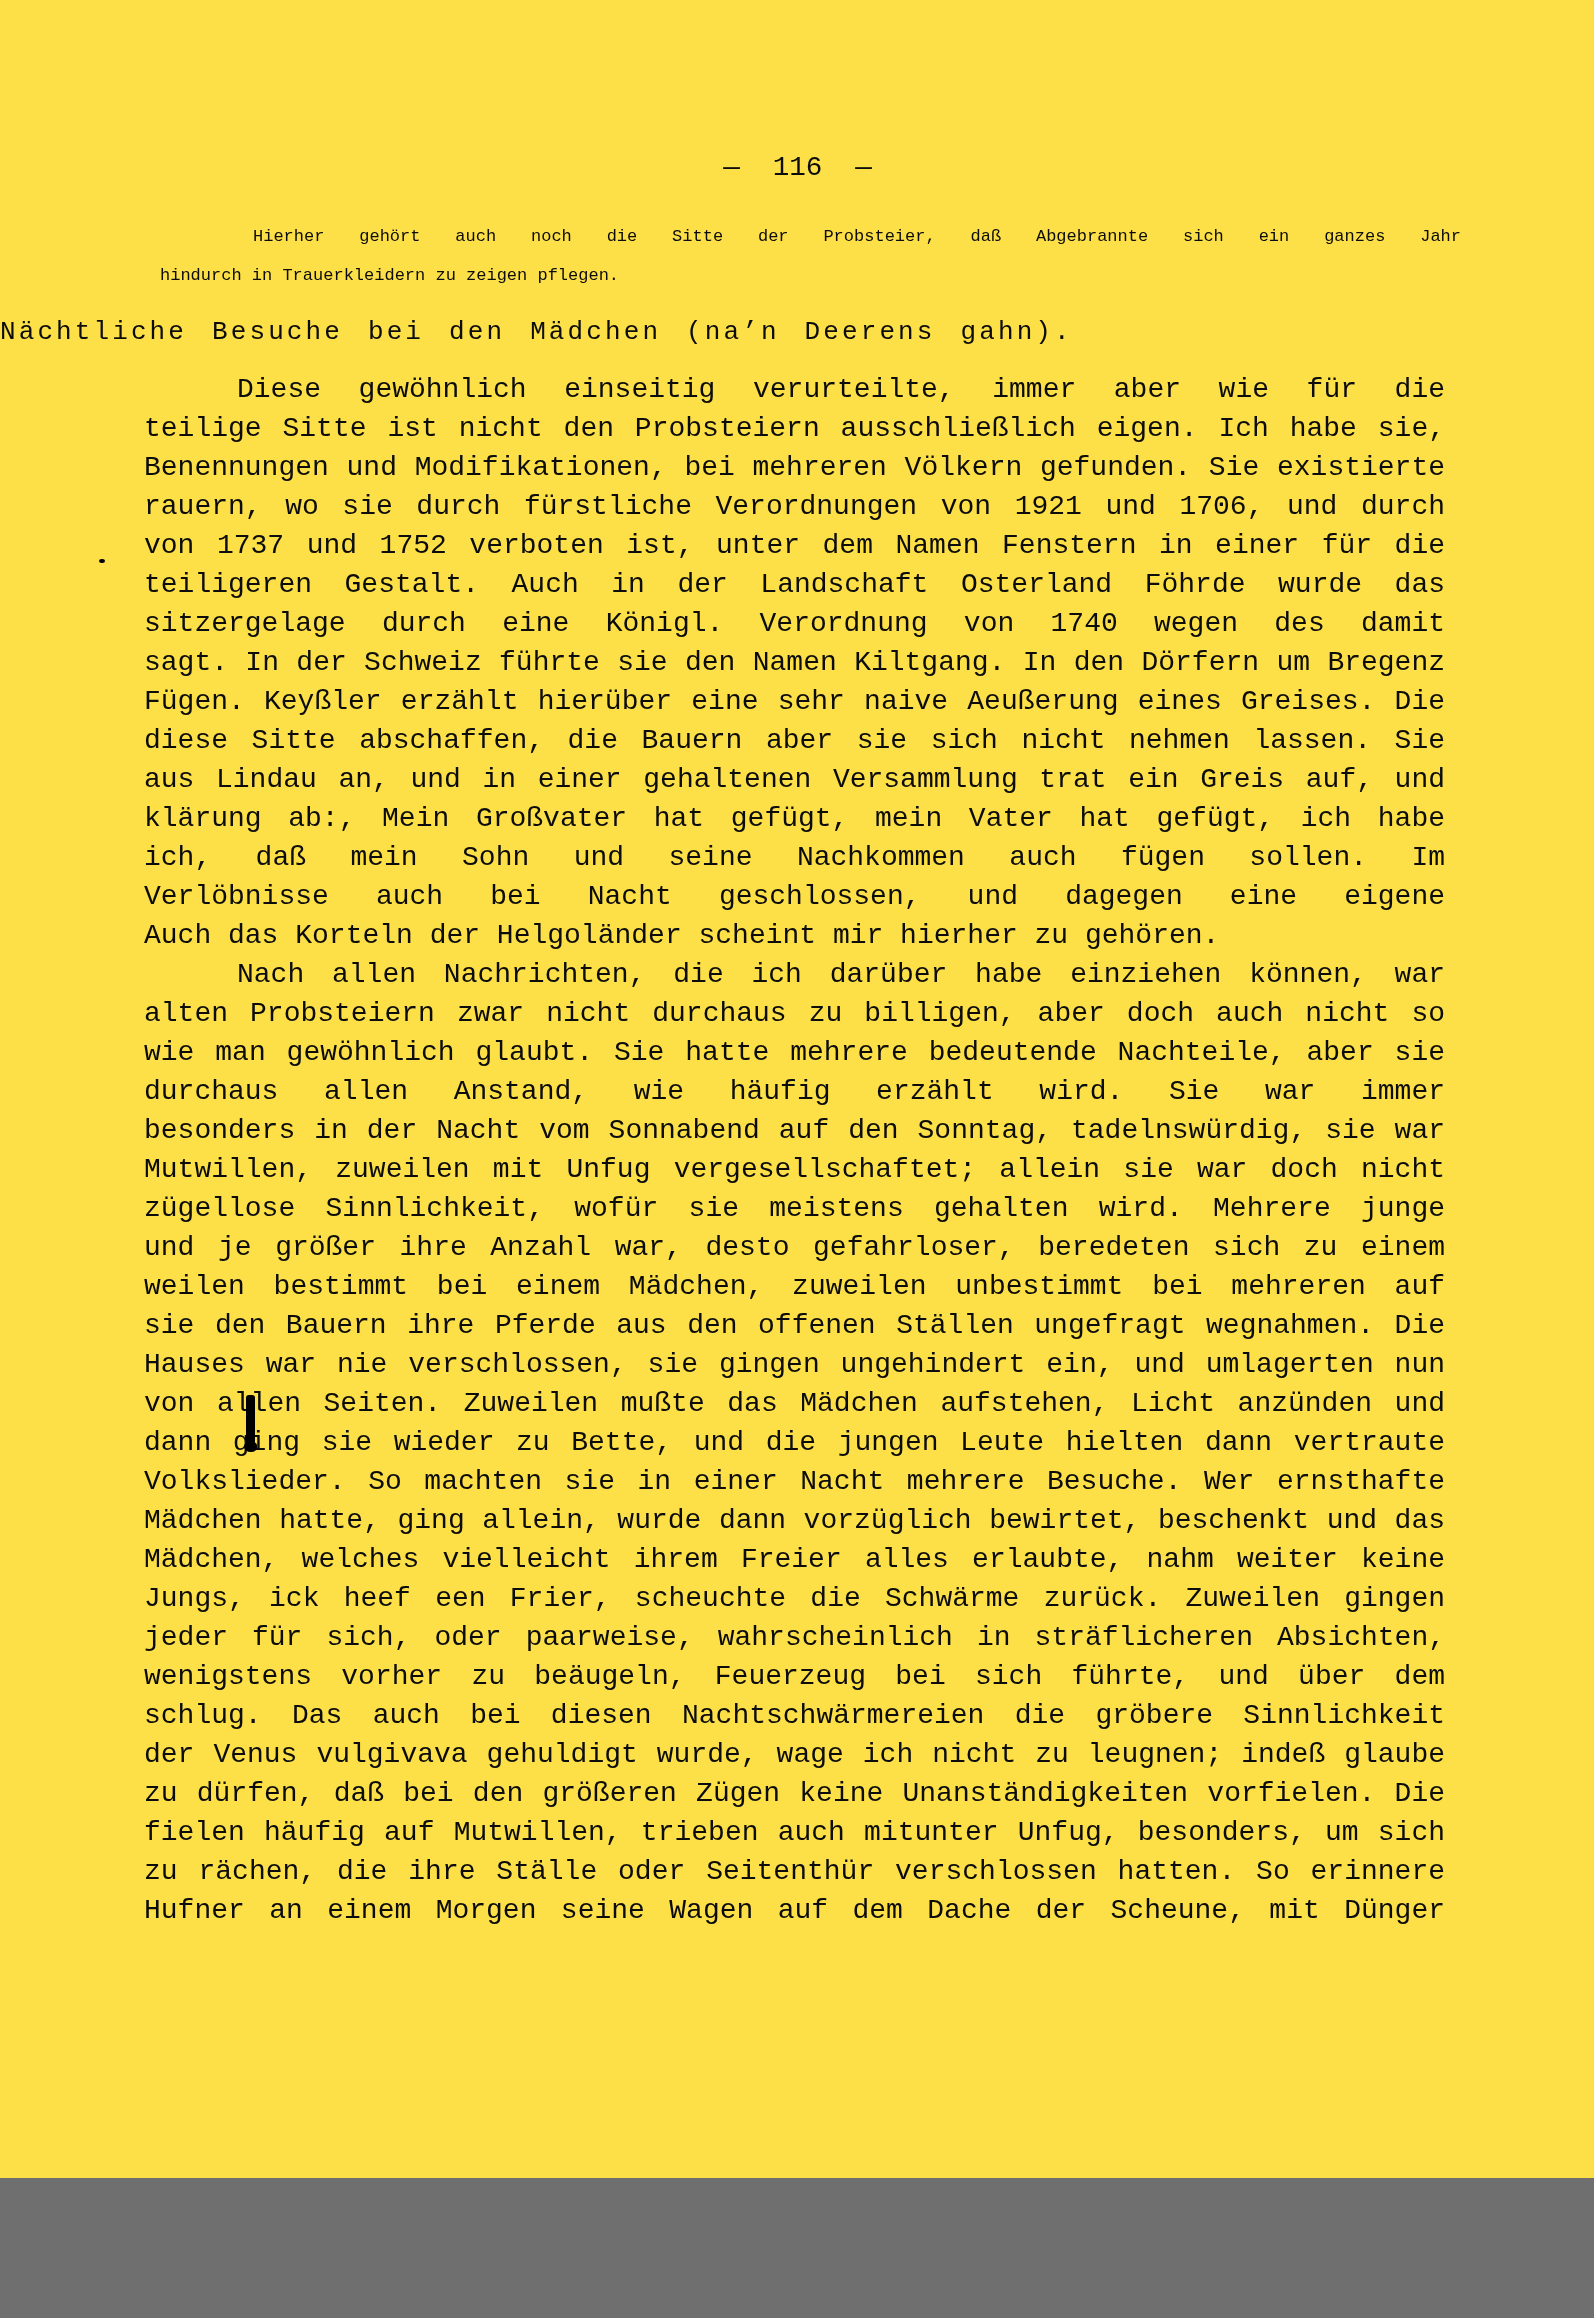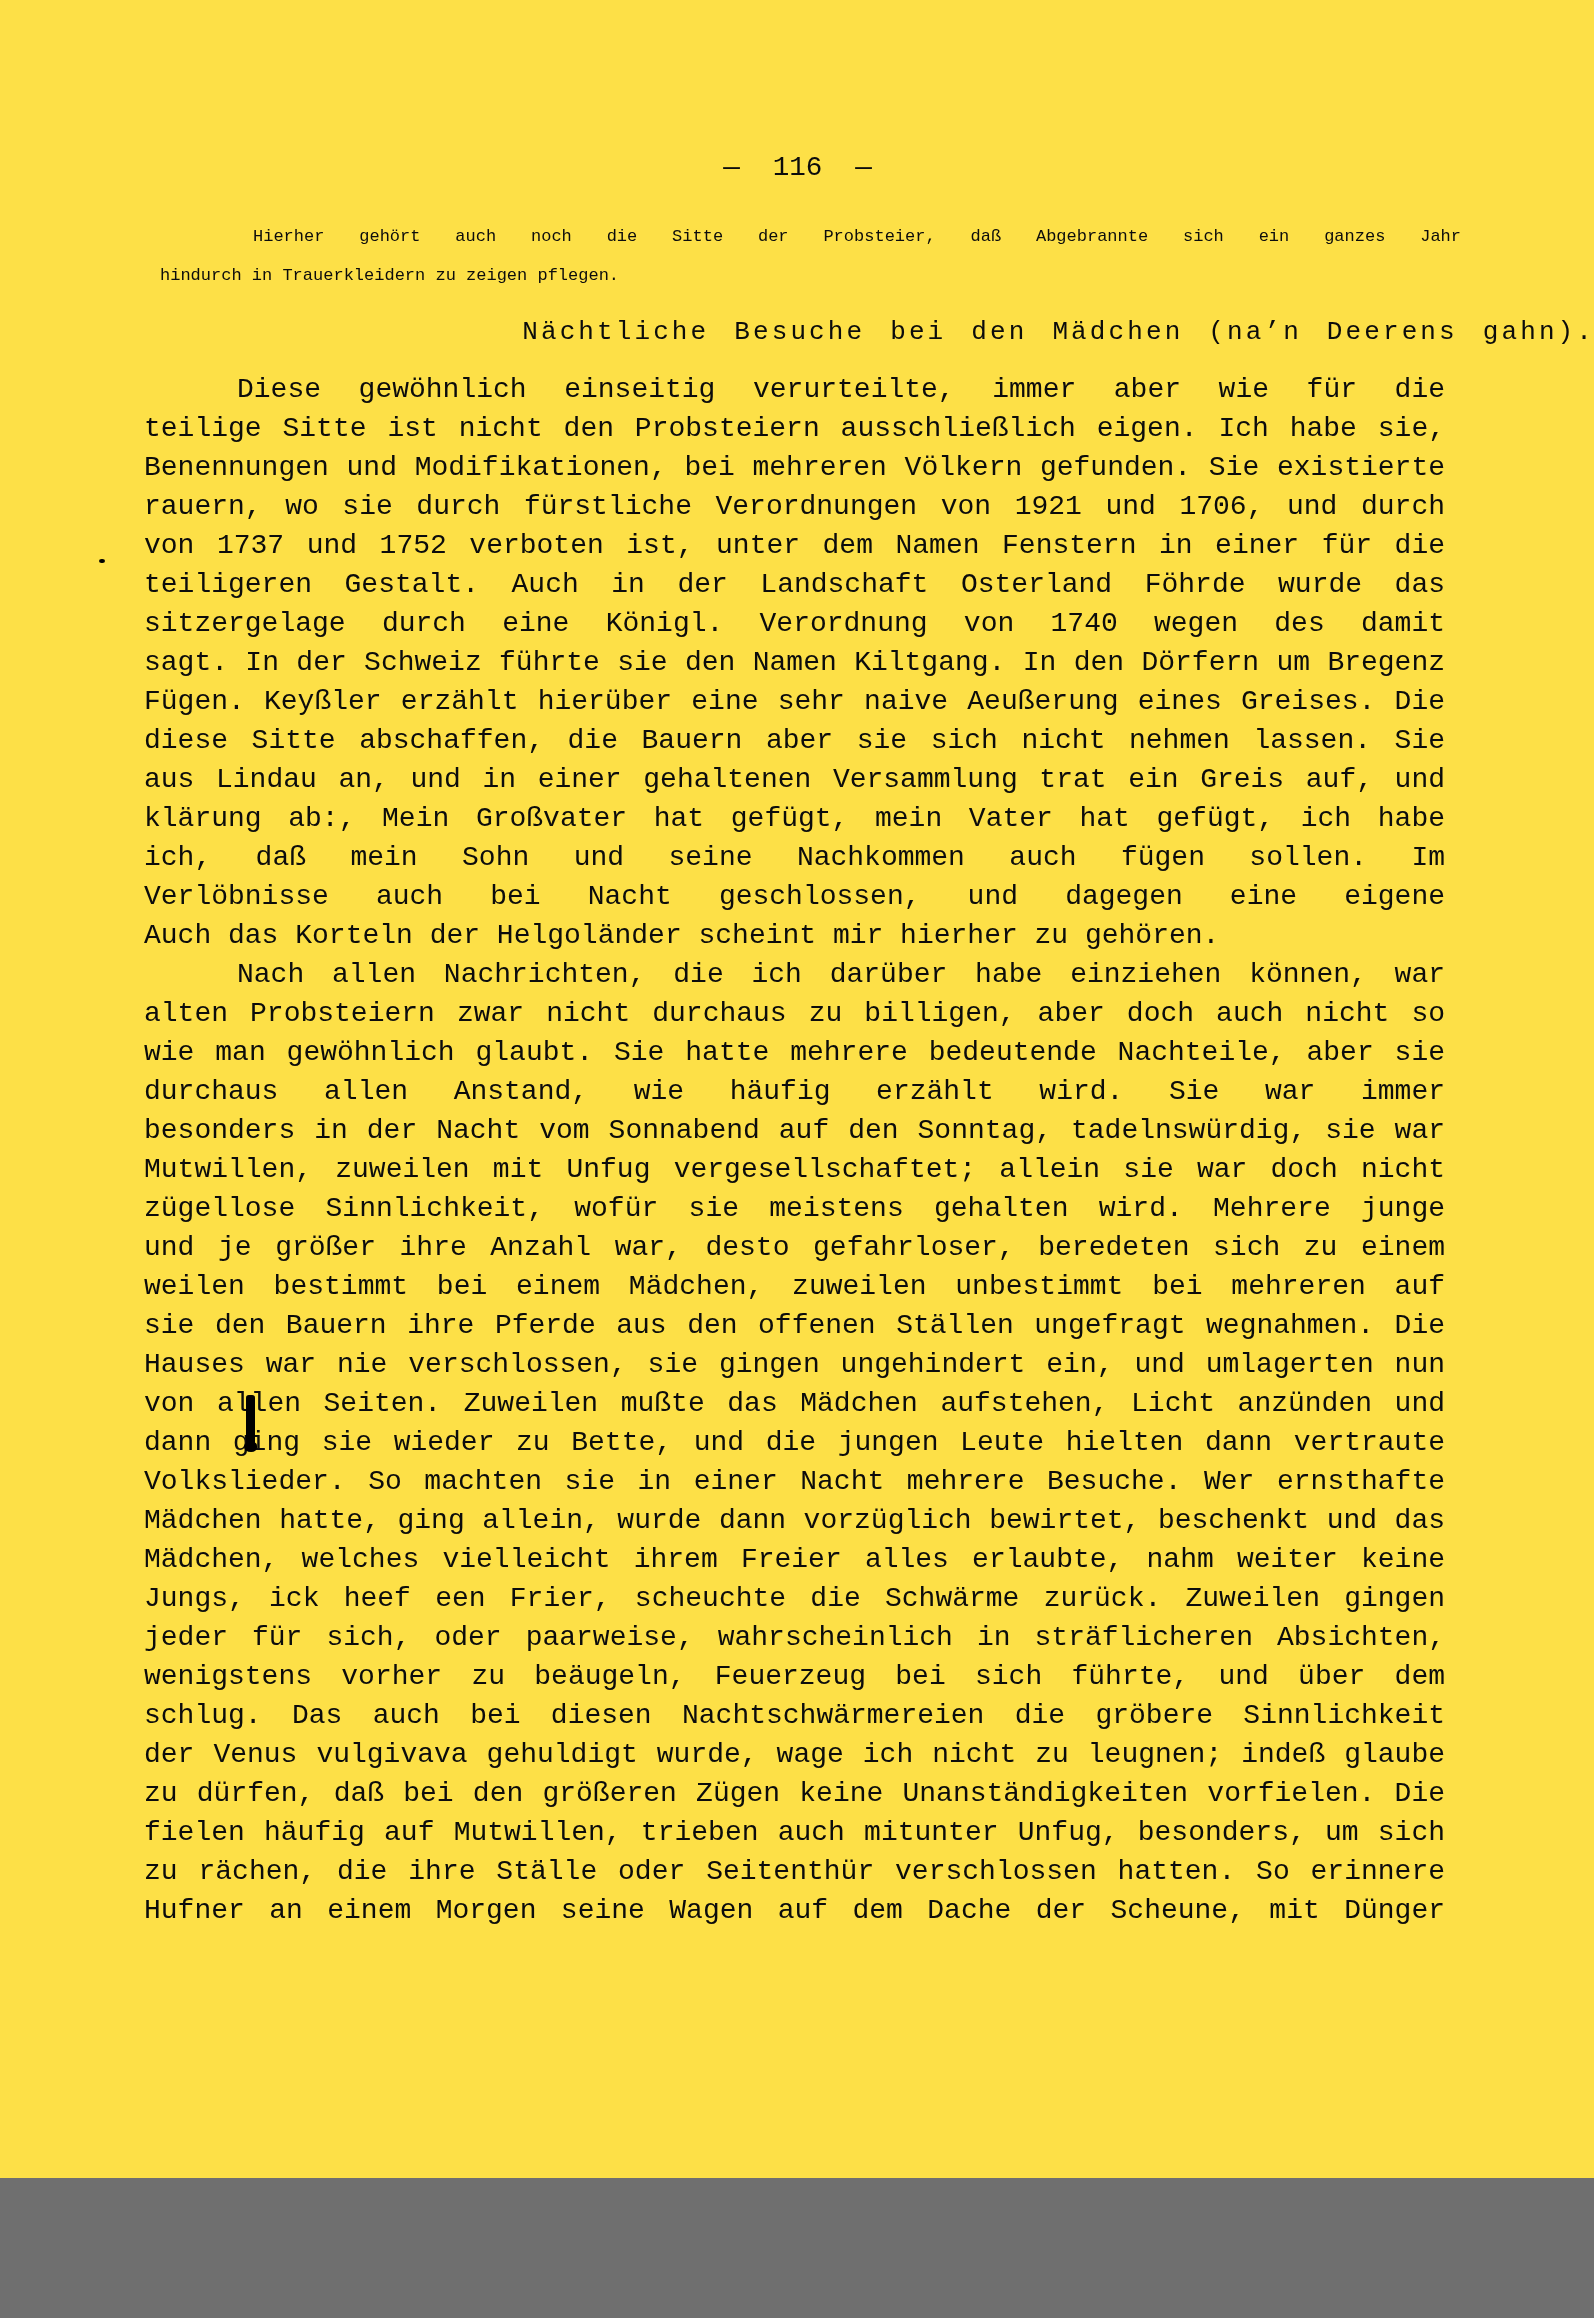--- a/index.html
+++ b/index.html
@@ -14,21 +14,21 @@
   .pageno{
     position:absolute;top:152px;left:0;width:100%;
     text-align:center;font-size:27.6px;word-spacing:16.3px;
   }
   .intro{
     position:absolute;top:217px;left:160px;width:1301px;
     font-size:17px;line-height:39px;
   }
   .heading{
     position:absolute;top:317px;left:0;width:100%;
-    text-align:right;font-size:26px;letter-spacing:3.1px;word-spacing:6.3px;
+    text-align:left;font-size:26px;letter-spacing:3.1px;word-spacing:6.3px;
   }
   .bodytext{
     position:absolute;top:370px;left:144px;width:1301px;
     font-size:28px;line-height:39px;
   }
   .line{height:39px;overflow:hidden;}
   .j{text-align:justify;text-align-last:justify;}
   .short{text-align:left;}
   .ind{text-indent:93px;}
   

